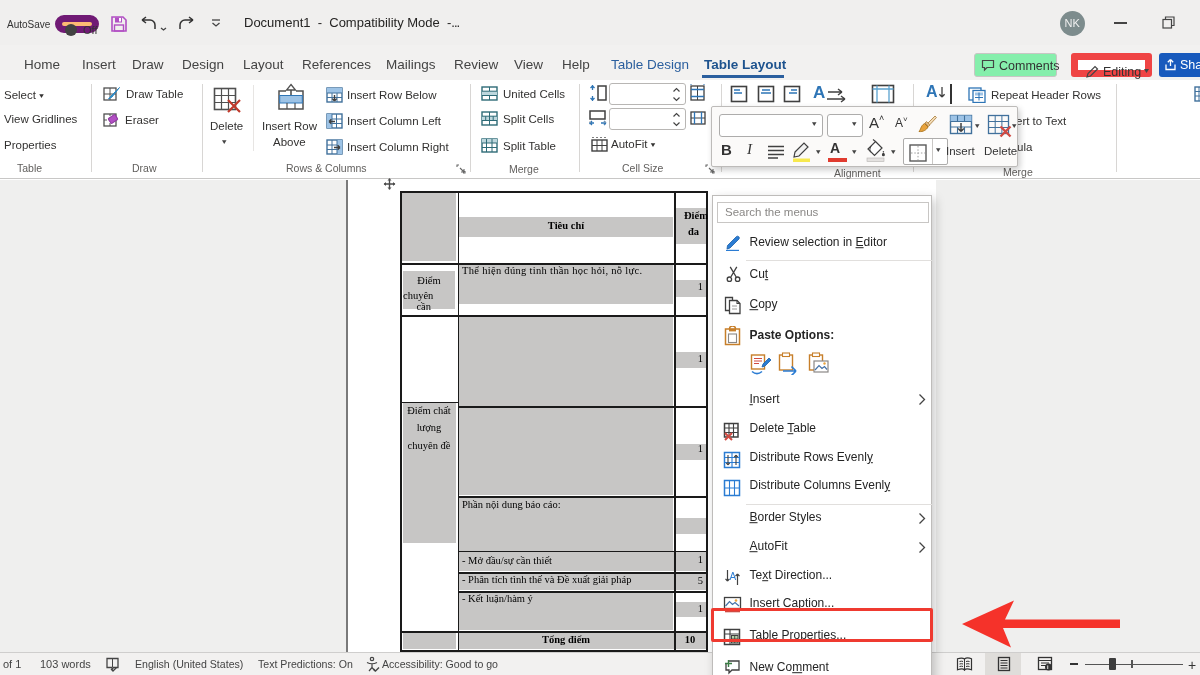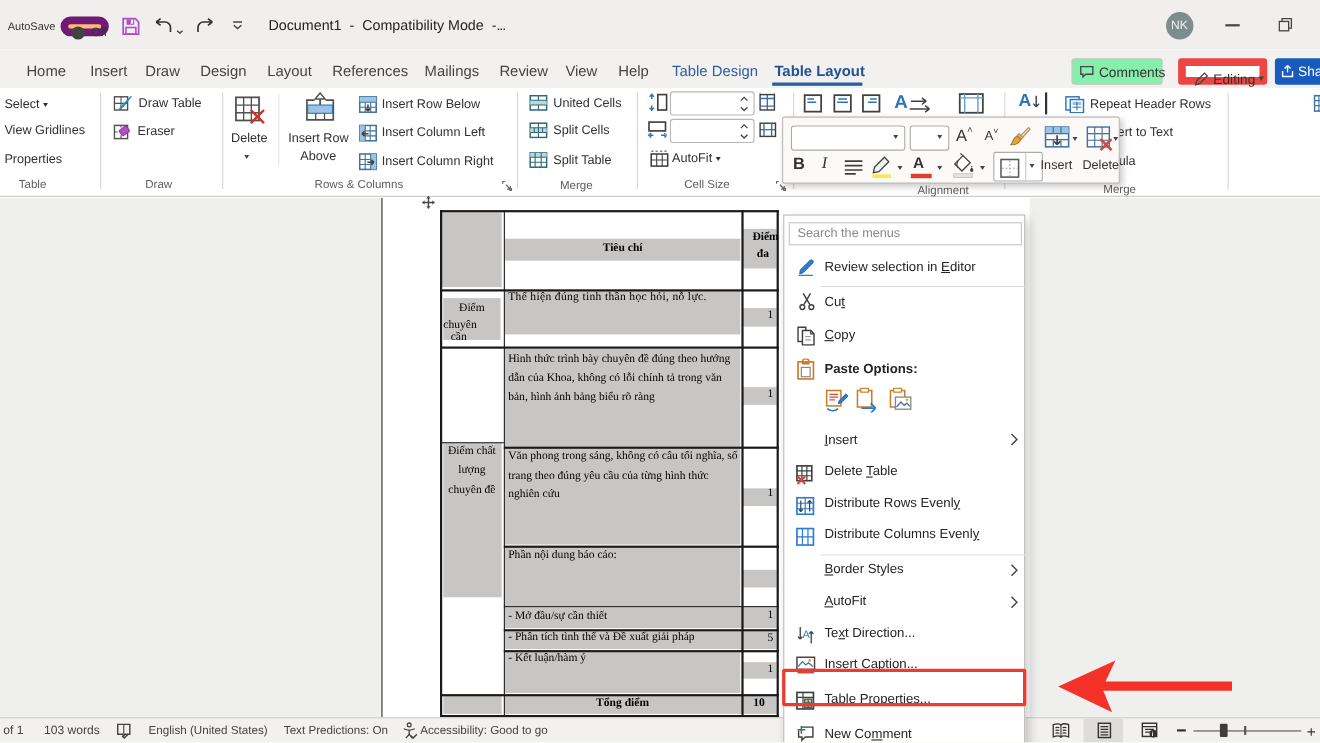--- a/index.html
+++ b/index.html
@@ -315,26 +315,24 @@
       <div class="abs" style="left:399.5px;top:11px;width:2px;height:461px;background:#1a1a1a;"></div>
       <div class="abs" style="left:457.5px;top:11px;width:1.5px;height:461px;background:#1a1a1a;"></div>
       <div class="abs" style="left:674px;top:11px;width:1.5px;height:461px;background:#1a1a1a;"></div>
       <div class="abs" style="left:705.5px;top:11px;width:2px;height:461px;background:#1a1a1a;"></div>
 
       <div class="abs" style="left:458px;top:40px;width:216px;text-align:center;font-weight:bold;">Tiêu chí</div>
       <div class="abs" style="left:684px;top:30px;font-weight:bold;">Điểm</div>
       <div class="abs" style="left:688px;top:45.6px;font-weight:bold;">đa</div>
       <div class="abs" style="left:462px;top:85px;letter-spacing:0.3px;">Thể hiện đúng tinh thần học hỏi, nỗ lực.</div>
       <div class="abs" style="left:403px;top:94.5px;width:52px;text-align:center;">Điểm</div>
-      <div class="abs" style="left:403px;top:110px;width:28px;text-align:center;">chuyên cần</div>
+      <div class="abs" style="left:403px;top:110px;width:28px;text-align:right;">chuyên cần</div>
       <div class="abs" style="left:675px;top:101px;width:28px;text-align:right;">1</div>
-      <div class="abs" style="left:462px;top:137.5px;width:210px;line-height:17.5px;">Hình thức trình bày chuyên đề đúng theo hướng dẫn của Khoa, không có lỗi chính tả trong văn bản, hình ảnh bảng biểu rõ ràng</div>
       <div class="abs" style="left:675px;top:172.5px;width:28px;text-align:right;">1</div>
       <div class="abs" style="left:403px;top:221.5px;width:52px;text-align:center;line-height:17.6px;">Điểm chất lượng chuyên đề</div>
-      <div class="abs" style="left:462px;top:226px;width:212px;line-height:17.5px;">Văn phong trong sáng, không có câu tối nghĩa, số trang theo đúng yêu cầu của từng hình thức nghiên cứu</div>
       <div class="abs" style="left:675px;top:262.5px;width:28px;text-align:right;">1</div>
       <div class="abs" style="left:462px;top:318.5px;">Phần nội dung báo cáo:</div>
       <div class="abs" style="left:462px;top:374.5px;">- Mở đầu/sự cần thiết</div>
       <div class="abs" style="left:675px;top:374px;width:28px;text-align:right;">1</div>
       <div class="abs" style="left:462px;top:394px;">- Phân tích tình thế và Đề xuất giải pháp</div>
       <div class="abs" style="left:675px;top:394.5px;width:28px;text-align:right;">5</div>
       <div class="abs" style="left:462px;top:413px;">- Kết luận/hàm ý</div>
       <div class="abs" style="left:675px;top:423px;width:28px;text-align:right;">1</div>
       <div class="abs" style="left:458px;top:453.5px;width:216px;text-align:center;font-weight:bold;">Tổng điểm</div>
       <div class="abs" style="left:675px;top:453.5px;width:30px;text-align:center;font-weight:bold;">10</div>

